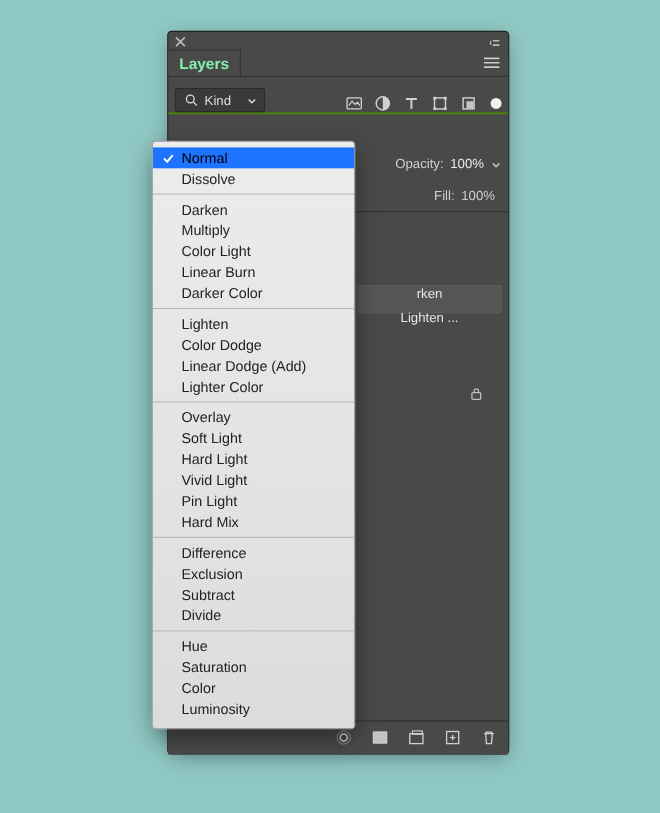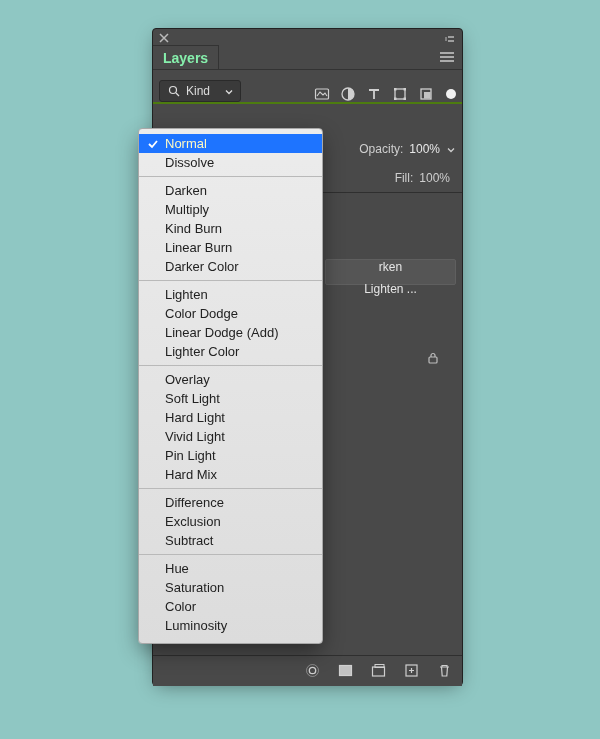--- a/index.html
+++ b/index.html
@@ -216,21 +216,21 @@
     display: flex;
     align-items: center;
     height: 19px;
     padding-left: 26px;
     cursor: pointer;
     position: relative;
   }
   .blend-group { padding: 4px 0; }
   .blend-item.selected {
     background: #1e74ff;
-    color: #fef9c3;
+    color: #000000;
   }
   .blend-item.selected .check-icon {
     position: absolute;
     left: 8px;
     width: 12px;
     height: 12px;
     color: #fff;
   }
 </style>
 </head>
@@ -398,21 +398,21 @@
       </div>
     </div>
     <div class="blend-group">
       <div class="blend-item">
         <span>Darken</span>
       </div>
       <div class="blend-item">
         <span>Multiply</span>
       </div>
       <div class="blend-item">
-        <span>Kind Burn</span>
+        <span>Color Light</span>
       </div>
       <div class="blend-item">
         <span>Linear Burn</span>
       </div>
       <div class="blend-item">
         <span>Darker Color</span>
       </div>
     </div>
     <div class="blend-group">
       <div class="blend-item">
@@ -451,20 +451,23 @@
     <div class="blend-group">
       <div class="blend-item">
         <span>Difference</span>
       </div>
       <div class="blend-item">
         <span>Exclusion</span>
       </div>
       <div class="blend-item">
         <span>Subtract</span>
       </div>
+      <div class="blend-item">
+        <span>Divide</span>
+      </div>
     </div>
     <div class="blend-group">
       <div class="blend-item">
         <span>Hue</span>
       </div>
       <div class="blend-item">
         <span>Saturation</span>
       </div>
       <div class="blend-item">
         <span>Color</span>

